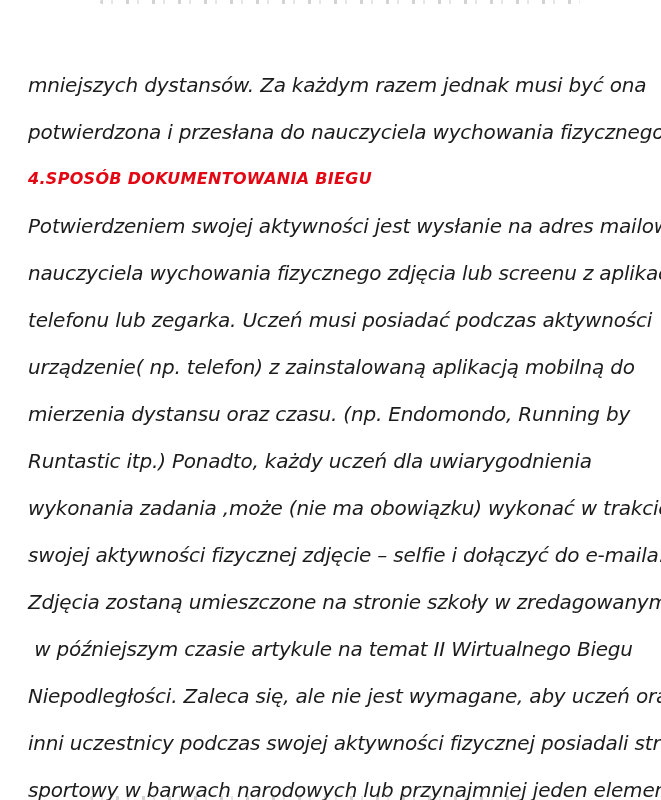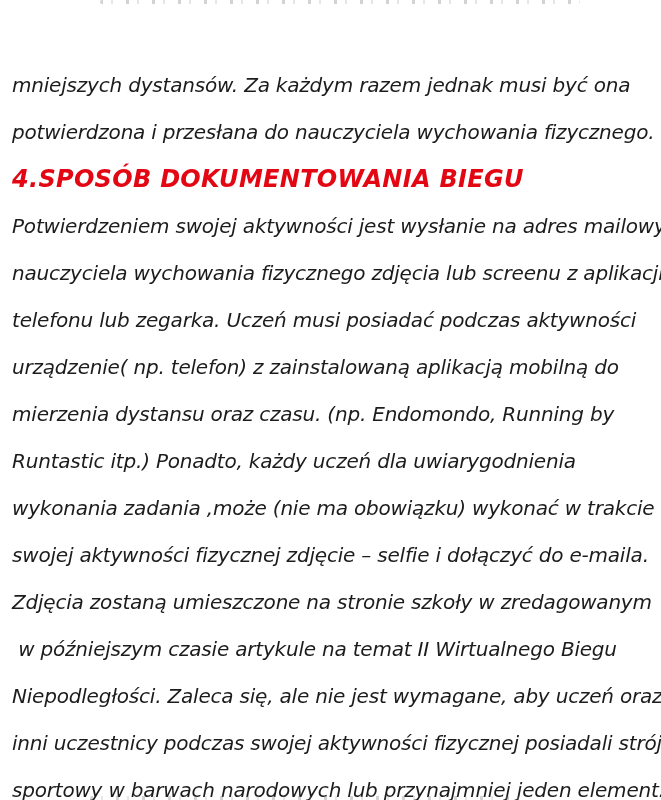--- a/index.html
+++ b/index.html
@@ -11,41 +11,41 @@
     width: 661px;
     height: 800px;
     overflow: hidden;
     position: relative;
     font-family: "DejaVu Sans", sans-serif;
   }
   .doc-page {
     position: absolute;
     inset: 0;
     background: var(--page-bg, #ffffff);
-    padding: 4px 20px 0 12px;
+    padding: 4px 20px 0 28px;
     box-sizing: border-box;
   }
   .text-flow {
     white-space: pre;
   }
   .line {
     height: 47px;
     display: flex;
     align-items: center;
     font-style: italic;
     font-size: 20px;
     letter-spacing: -0.2px;
     color: var(--text-color, #1c1c1c);
     white-space: pre;
     overflow: visible;
   }
   .line.heading {
     color: var(--heading-color, #e30613);
     font-weight: bold;
-    font-size: 24px;
+    font-size: 16px;
     letter-spacing: 0.3px;
   }
   
   .clipped-strip {
     position: absolute;
     height: 4px;
     background: repeating-linear-gradient(
       90deg,
       rgba(120,120,120,0.55) 0 3px,
       transparent 3px 11px,

